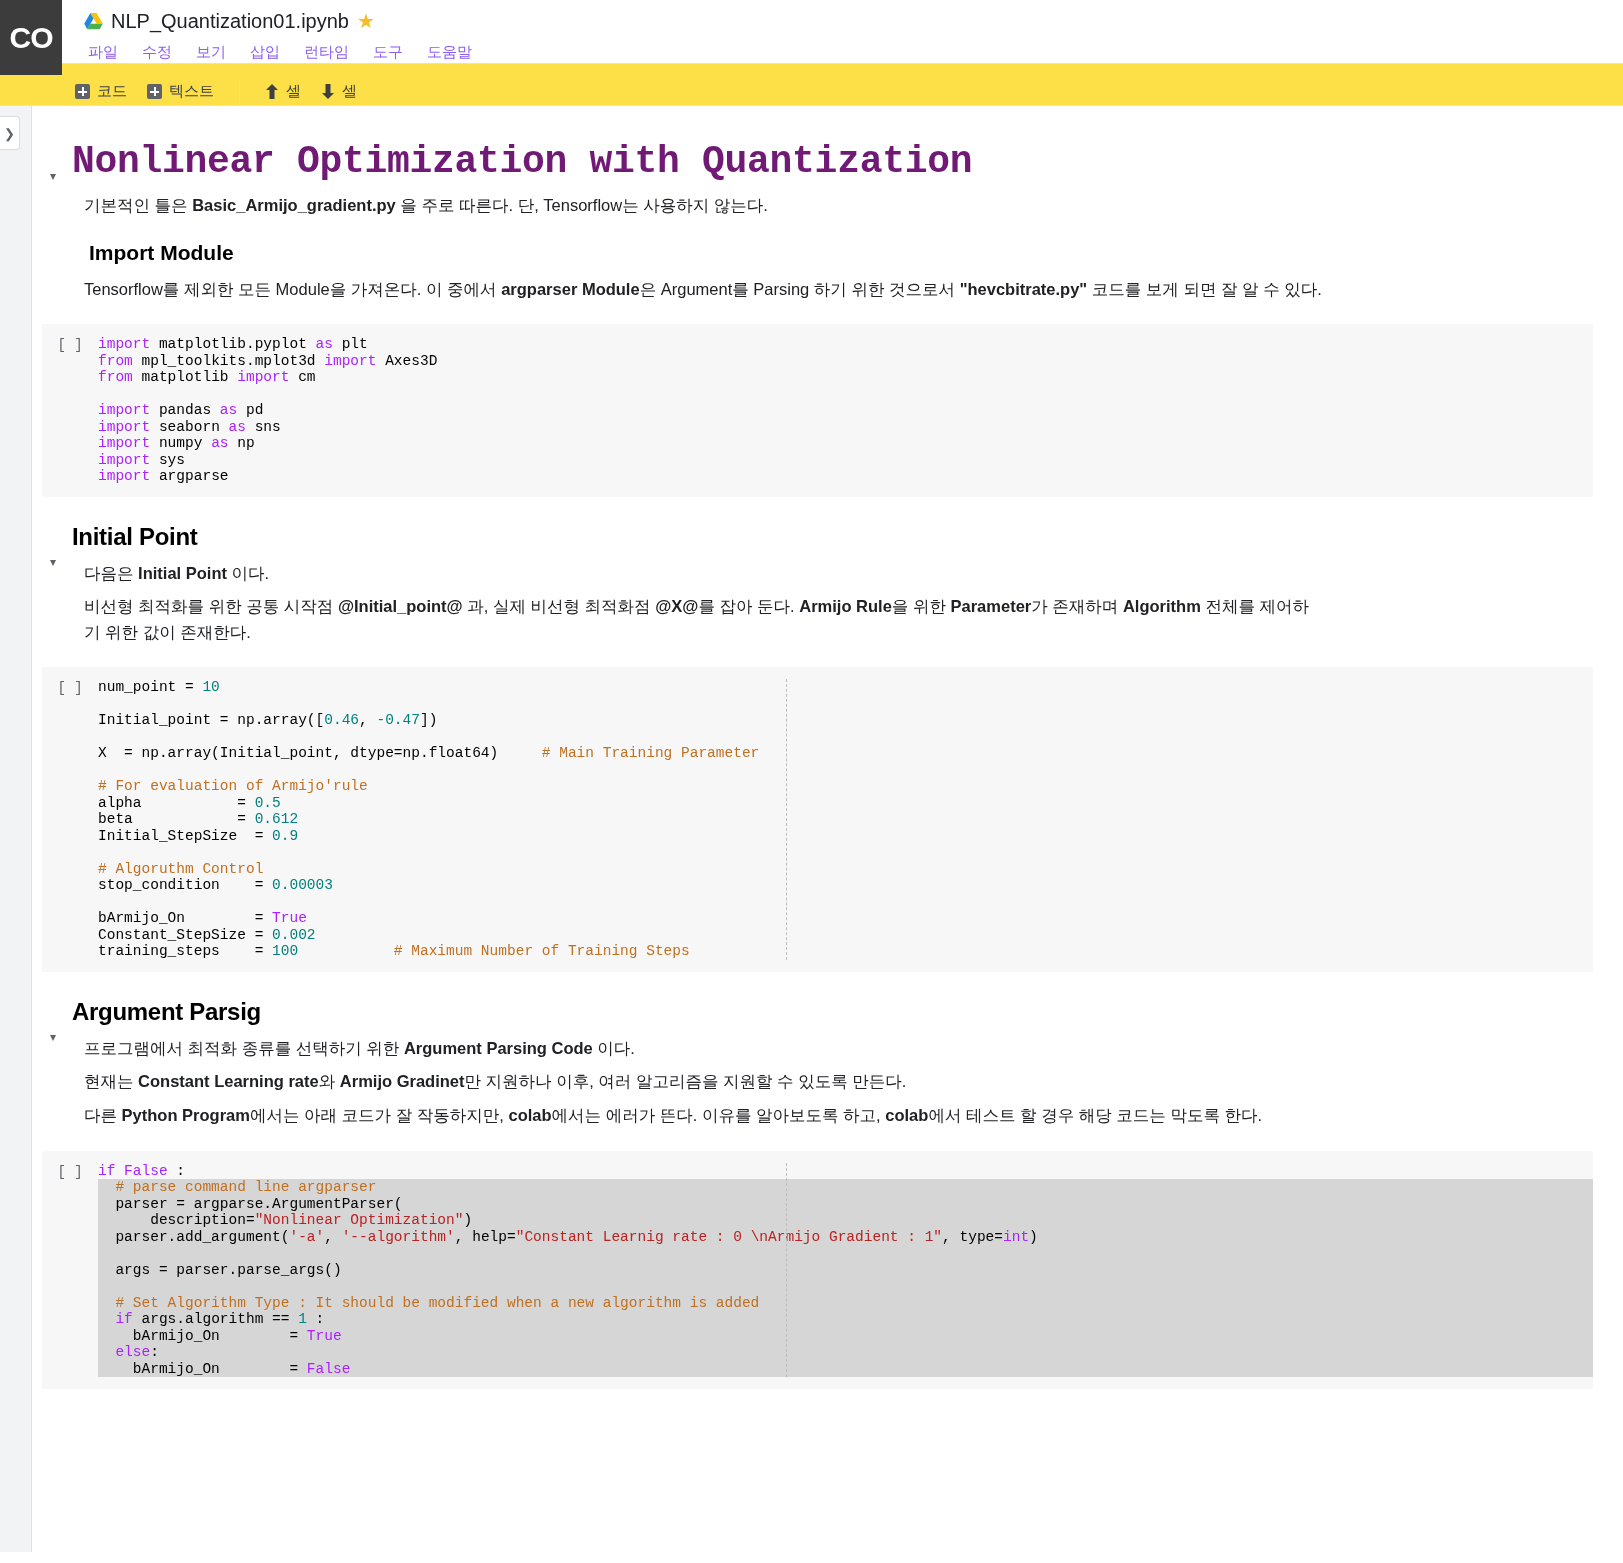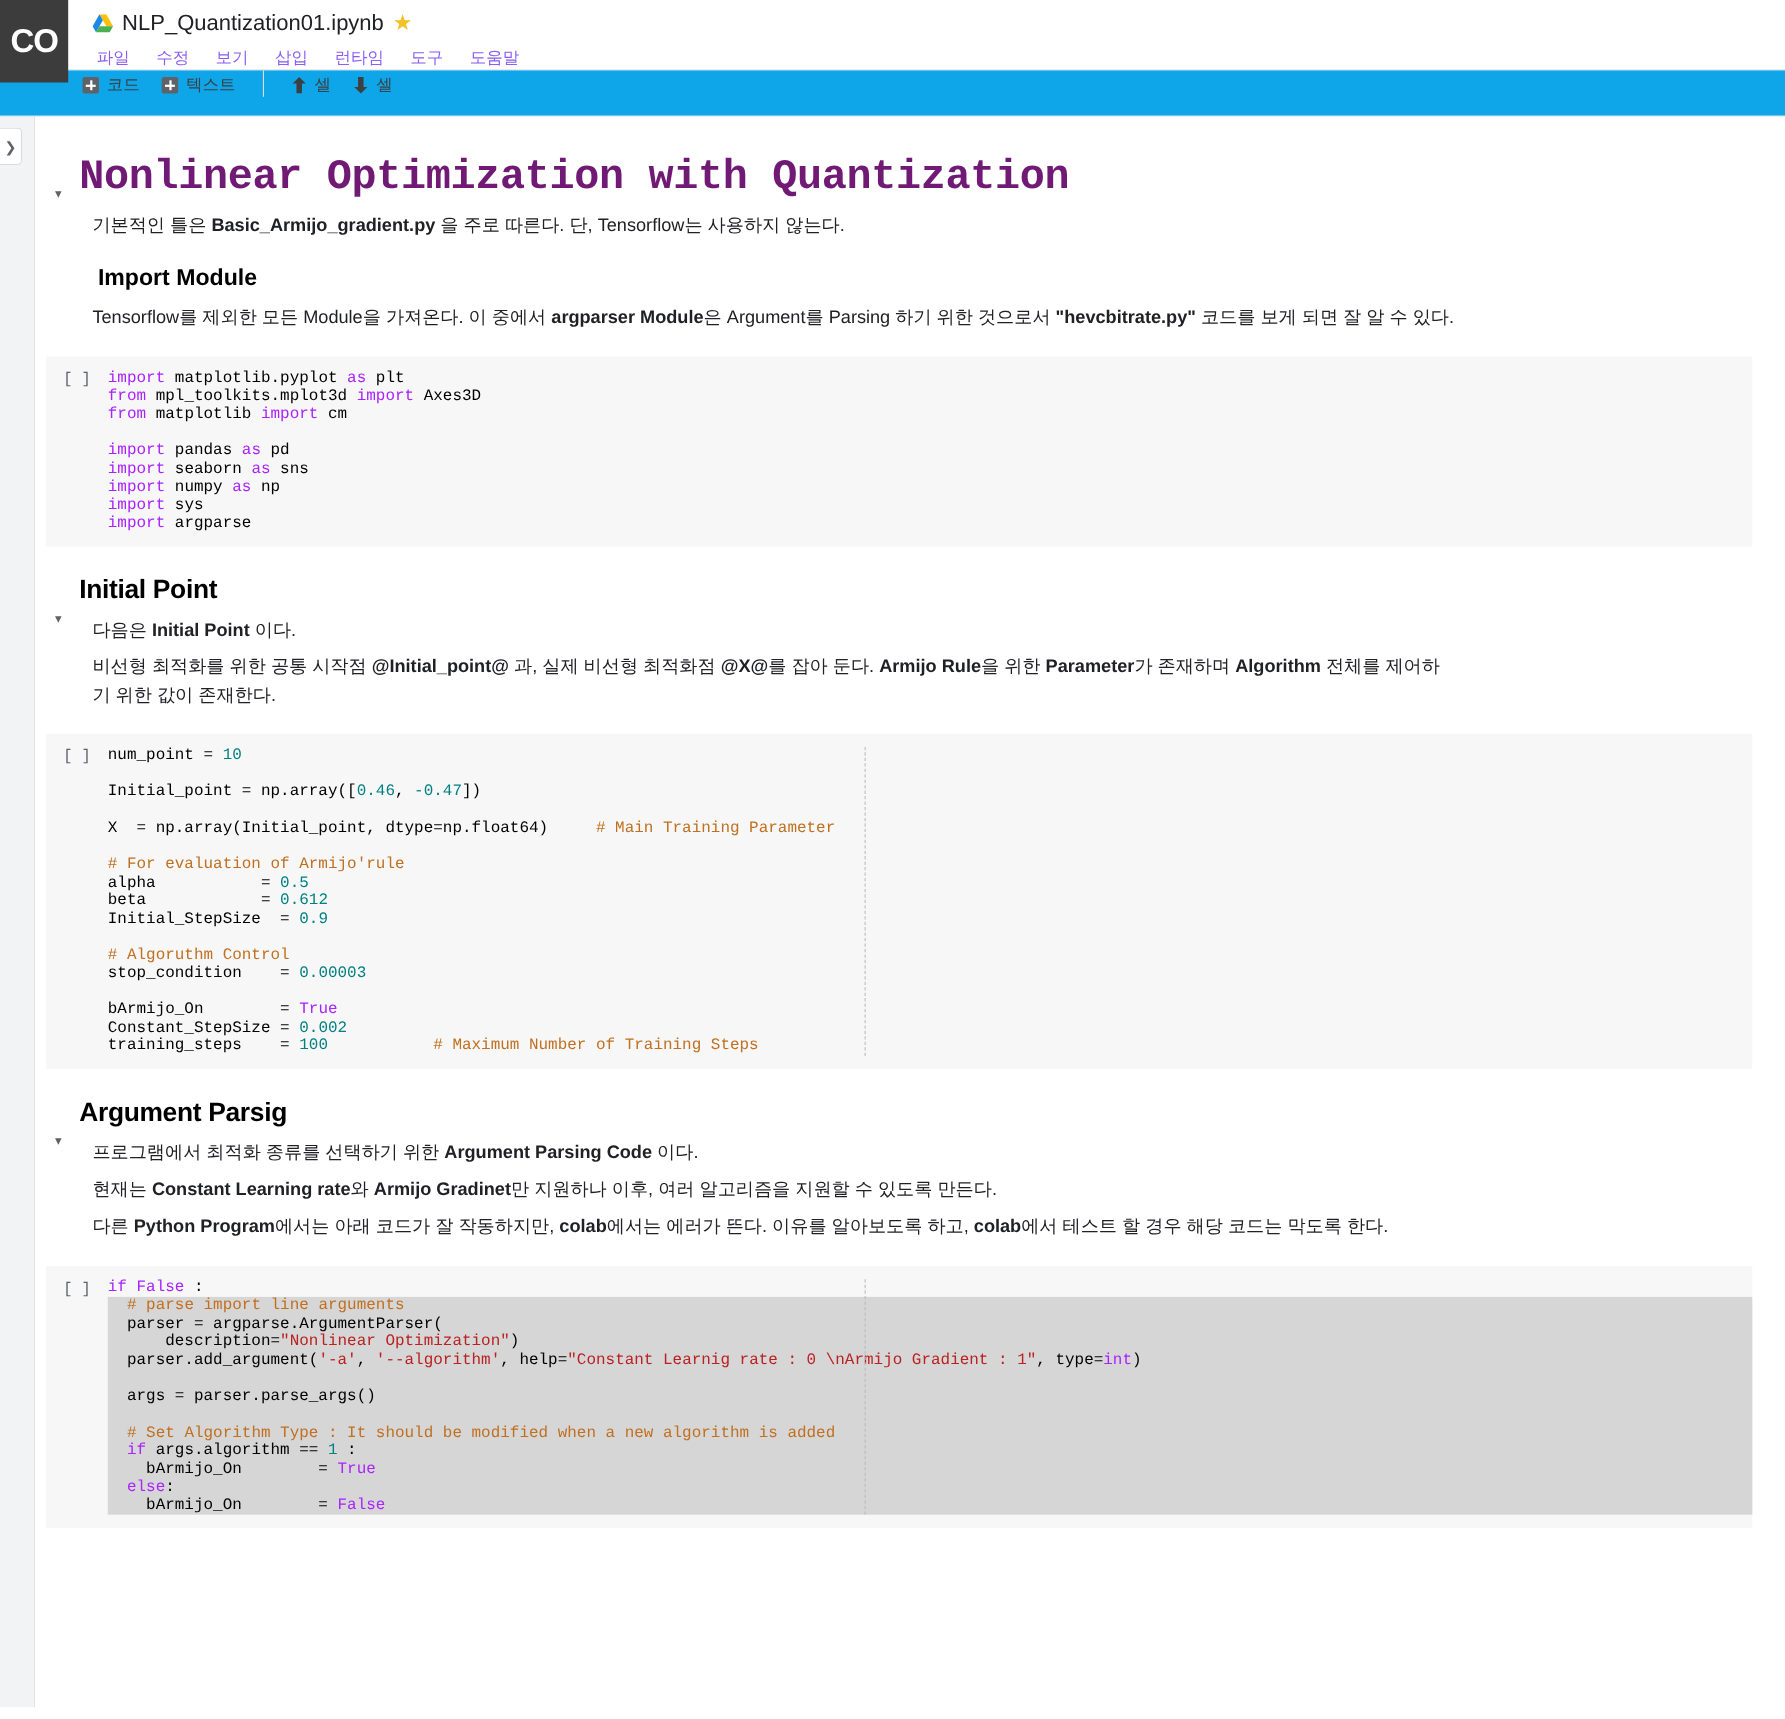--- a/index.html
+++ b/index.html
@@ -63,24 +63,24 @@
     font-size: 15px;
     color: #8b5cf6;
     padding: 2px 2px;
     cursor: pointer;
     font-family: "Liberation Sans", sans-serif;
   }
 
   
   .toolbar {
     height: 42px;
-    background: #0ea5e9;
+    background: #fde047;
     border-bottom: 1px solid #e0e0e0;
     display: flex;
-    align-items: flex-start;
+    align-items: flex-end;
     padding-left: 68px;
     gap: 6px;
   }
   .tb-btn {
     display: flex;
     align-items: center;
     gap: 7px;
     padding: 4px 7px;
     cursor: pointer;
     border-radius: 3px;
@@ -376,21 +376,21 @@
         <p class="cell-p">프로그램에서 최적화 종류를 선택하기 위한 <b>Argument Parsing Code</b> 이다.</p>
         <p class="cell-p">현재는 <b>Constant Learning rate</b>와 <b>Armijo Gradinet</b>만 지원하나 이후, 여러 알고리즘을 지원할 수 있도록 만든다.</p>
         <p class="cell-p">다른 <b>Python Program</b>에서는 아래 코드가 잘 작동하지만, <b>colab</b>에서는 에러가 뜬다. 이유를 알아보도록 하고, <b>colab</b>에서 테스트 할 경우 해당 코드는 막도록 한다.</p>
       </div>
 
       <div class="code-cell">
         <div class="run-gutter">[ ]</div>
         <div class="code-body">
           <div class="cursor-rule" style="left:688px"></div>
           <pre class="code"><span class="tok-kw">if</span> <span class="tok-kw">False</span> :
-<span class="sel-block">  <span class="tok-com"># parse import line arguments</span>
+<span class="sel-block">  <span class="tok-com"># parse command line argparser</span>
   parser = argparse.ArgumentParser(
       description=<span class="tok-str">"Nonlinear Optimization"</span>)
   parser.add_argument(<span class="tok-str">'-a'</span>, <span class="tok-str">'--algorithm'</span>, help=<span class="tok-str">"Constant Learnig rate : 0 \nArmijo Gradient : 1"</span>, type=<span class="tok-kw">int</span>)
 
   args = parser.parse_args()
 
   <span class="tok-com"># Set Algorithm Type : It should be modified when a new algorithm is added</span>
   <span class="tok-kw">if</span> args.algorithm == <span class="tok-num">1</span> :
     bArmijo_On        = <span class="tok-kw">True</span>
   <span class="tok-kw">else</span>:

